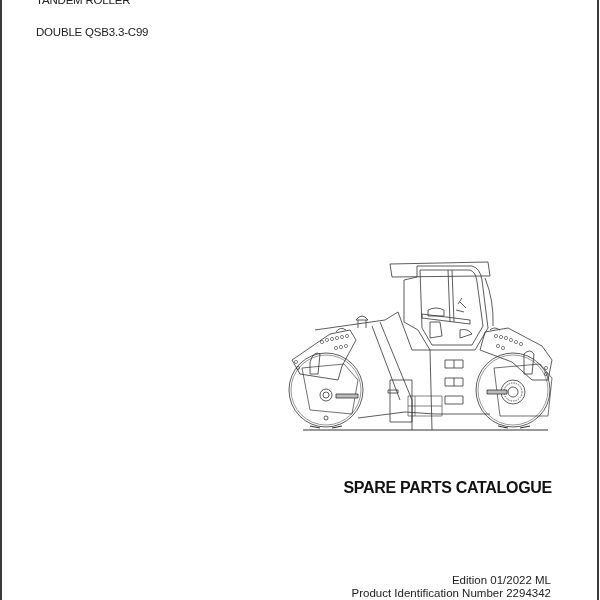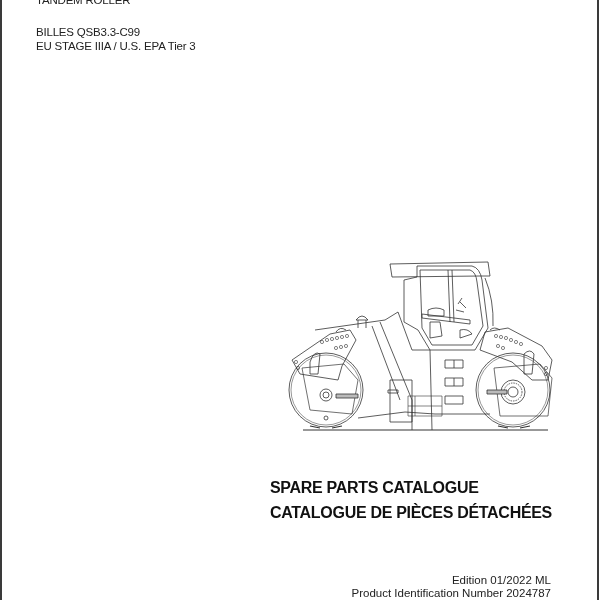--- a/index.html
+++ b/index.html
@@ -38,22 +38,21 @@
 </style>
 </head>
 <body>
 
 <div class="border-left"></div>
 <div class="border-right"></div>
 
 <div class="spec-block">
   <span class="line">TANDEM ROLLER</span>
   <div class="gap"></div>
-  <span class="line">BILLES QSB3.3-C99</span>
-  <span class="line">EU STAGE IIIA / U.S. EPA Tier 3</span>
+  <span class="line">DOUBLE QSB3.3-C99</span>
 </div>
 
 <div class="illustration">
   <svg width="290" height="200" viewBox="0 0 290 200" fill="none" stroke="#333" stroke-width="0.8" stroke-linejoin="round">
 
     <line x1="23" y1="180" x2="268" y2="180" stroke-width="1"></line>
 
     <path d="M110 14 L208 12 L210 26 L200 26 L112 27 Z"></path>
 
     <path d="M137 16 L192 16 Q200 18 202 30 L208 78 L195 100 L150 100 L138 80 L124 72 L124 30 L137 27 Z"></path>
@@ -139,19 +138,18 @@
     <circle cx="233" cy="142" r="12"></circle>
     <circle cx="233" cy="142" r="9" stroke-dasharray="1.5 1"></circle>
     <circle cx="233" cy="142" r="5"></circle>
     <rect x="207" y="140" width="20" height="4" fill="#bbb"></rect>
     <path d="M218 176 L228 178 M240 178 L250 176" stroke-width="1.2"></path>
   </svg>
 </div>
 
 <div class="titles">
   <span class="t">SPARE PARTS CATALOGUE</span>
-  <span class="t">CATALOGUE DE PIÈCES DÉTACHÉES</span>
 </div>
 
 <div class="edition-block">
   <span class="e">Edition 01/2022 ML</span>
-  <span class="e">Product Identification Number 2024787</span>
+  <span class="e">Product Identification Number 2294342</span>
 </div>
 
 </body></html>

